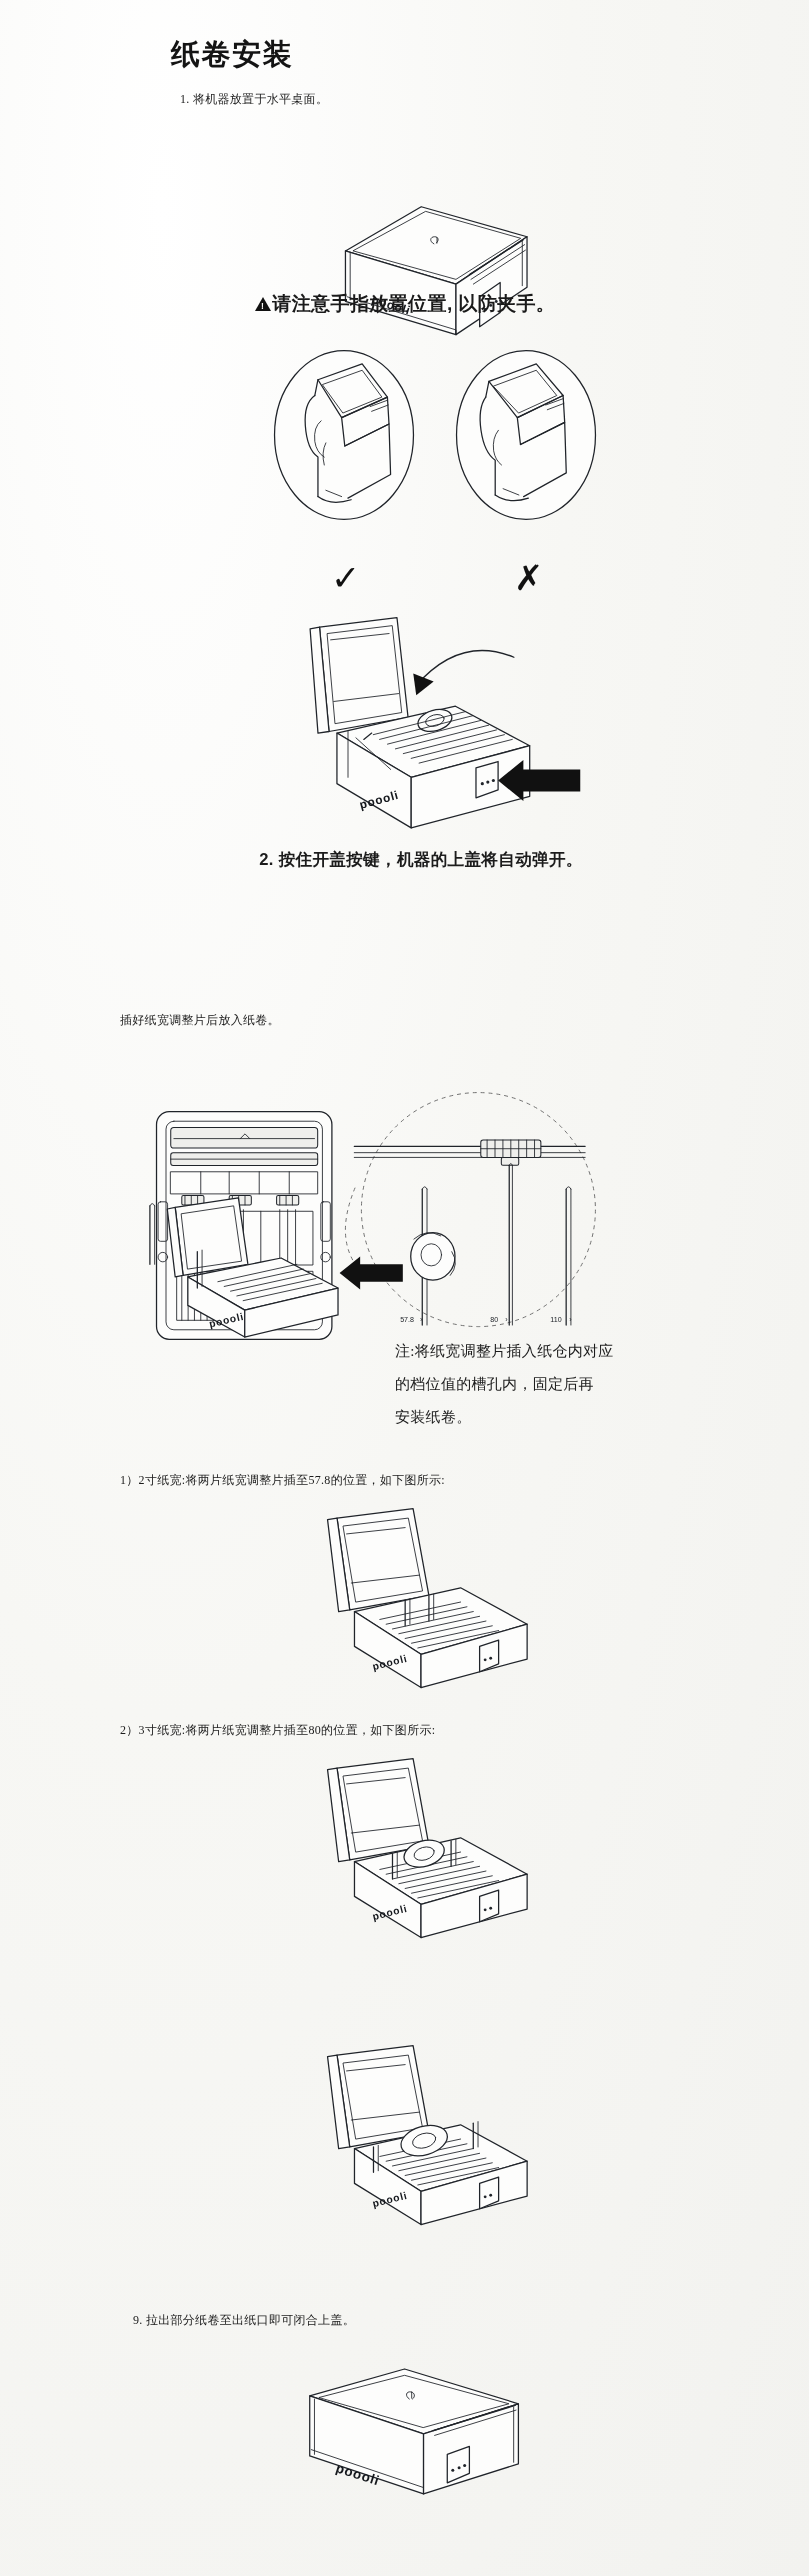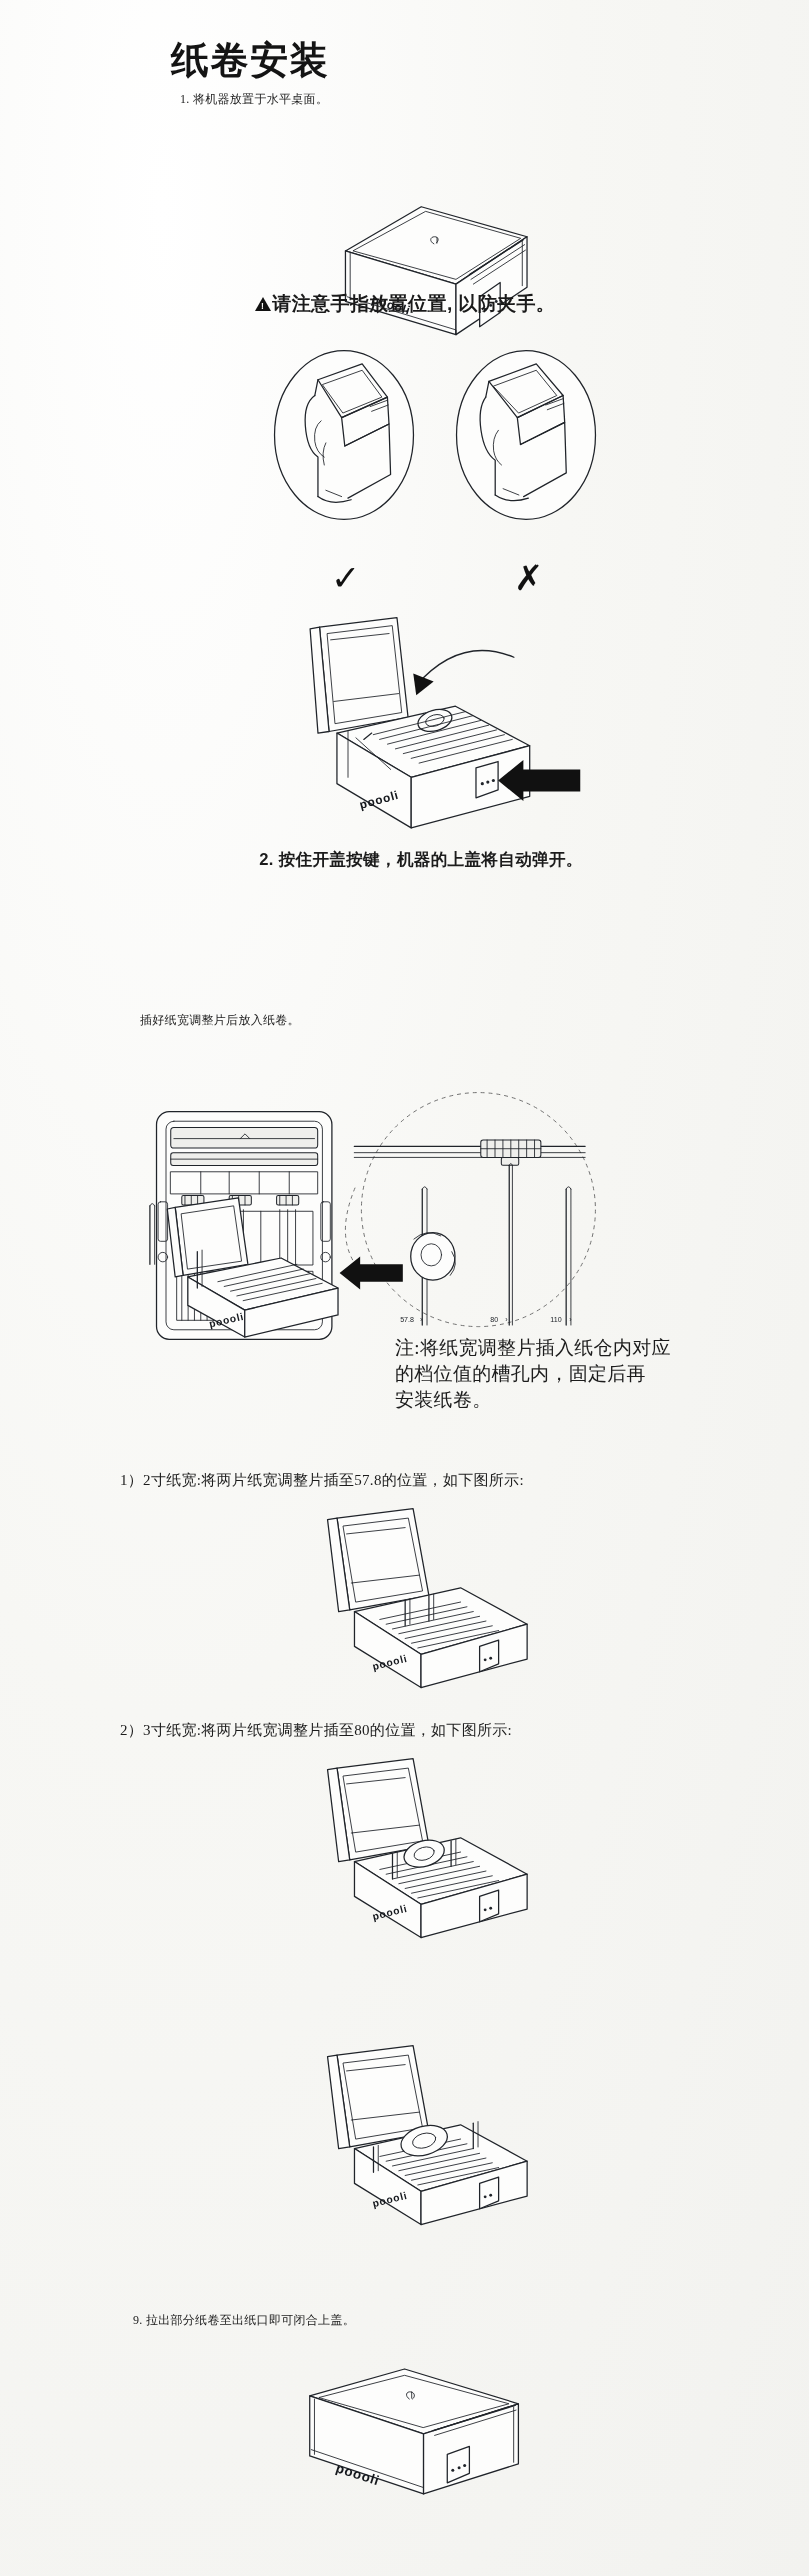--- a/index.html
+++ b/index.html
@@ -16,36 +16,36 @@
     height:2576px;
     background:
       radial-gradient(ellipse at 20% 8%, #ffffff 0%, #f7f7f4 45%, #f2f2ef 100%);
     overflow:hidden;
   }
   
   .title{
     position:absolute;
     font-family:Liberation Mono, monospace;
     font-weight:bold;
-    font-size:38px;
+    font-size:29px;
     letter-spacing:1.6px;
     color:#141414;
     left:171px; top:35px;
   }
   .txt{
     position:absolute;
     font-size:12px;
     line-height:24px;
     color:#1c1c1c;
     letter-spacing:0.3px;
     white-space:pre-line;
   }
-  .txt.small{font-size:15px;line-height:22px;}
+  .txt.small{font-size:12px;line-height:22px;}
   .txt.bold{font-weight:bold;font-family:"Liberation Sans","DejaVu Sans",sans-serif;}
-  .txt.note{font-size:19px;line-height:26px;}
+  .txt.note{font-size:15px;line-height:33px;}
   .center-txt{
     position:absolute;
     width:100%;
     text-align:center;
     left:16px;
   }
   .warn{
     position:absolute;
     left:0;width:100%;
     text-align:center;
@@ -219,21 +219,21 @@
       <circle cx="294" cy="212" r="2" fill="#20242a"></circle>
 
       <path class="solid" d="M404 198 L404 226 L332 226 L332 238 L300 212 L332 186 L332 198 Z"></path>
 
       <text class="brand" x="126" y="248" font-size="15" transform="rotate(-15 126 248)">poooli</text>
     </svg>
   </div>
 
   <div class="txt bold center-txt" style="top:848px;font-size:16.6px;">2. 按住开盖按键，机器的上盖将自动弹开。</div>
 
-  <div class="txt" style="left:120px;top:1008px;margin-left:20px;">插好纸宽调整片后放入纸卷。</div>
+  <div class="txt" style="left:120px;top:1008px;">插好纸宽调整片后放入纸卷。</div>
 
   <div class="fig" style="left:150px;top:1107px;">
     <svg width="190" height="237" viewBox="0 0 240 300">
       <rect class="ln-f" x="8" y="6" width="222" height="288" rx="16"></rect>
       <rect class="ln-t" x="20" y="18" width="198" height="264" rx="10"></rect>
 
       <rect class="ln-g" x="26" y="26" width="186" height="26" rx="4"></rect>
       <path class="ln-t" d="M30 40 L208 40"></path>
 
       <rect class="ln-g" x="26" y="58" width="186" height="16" rx="3"></rect>

